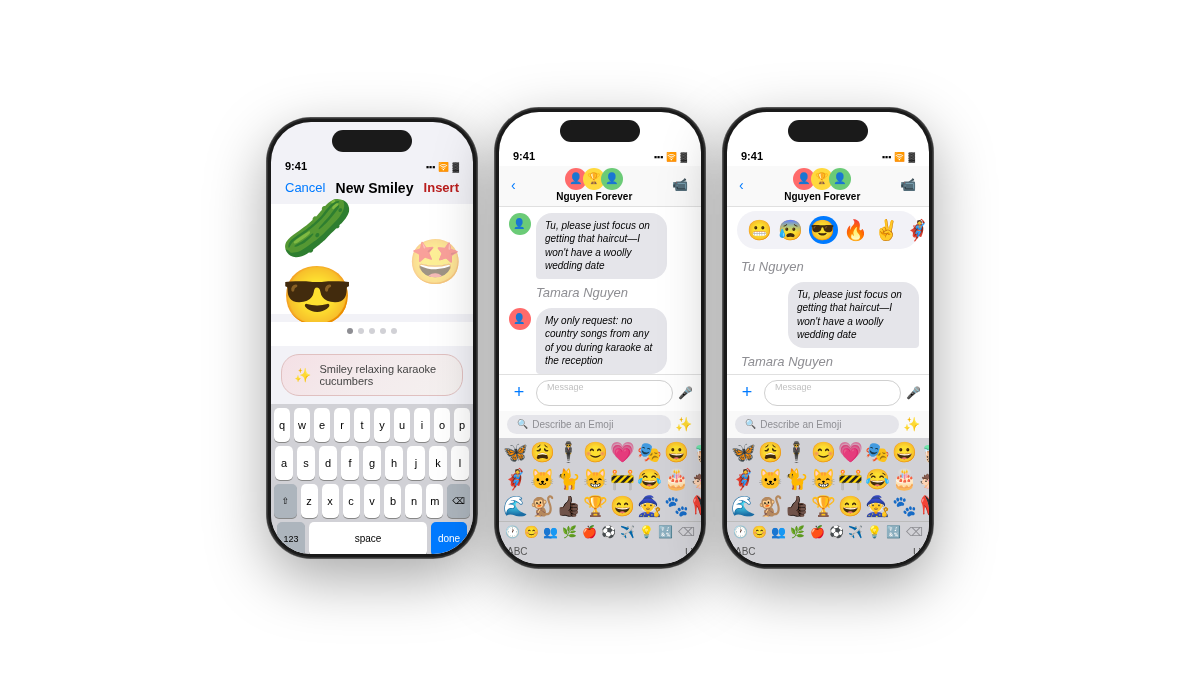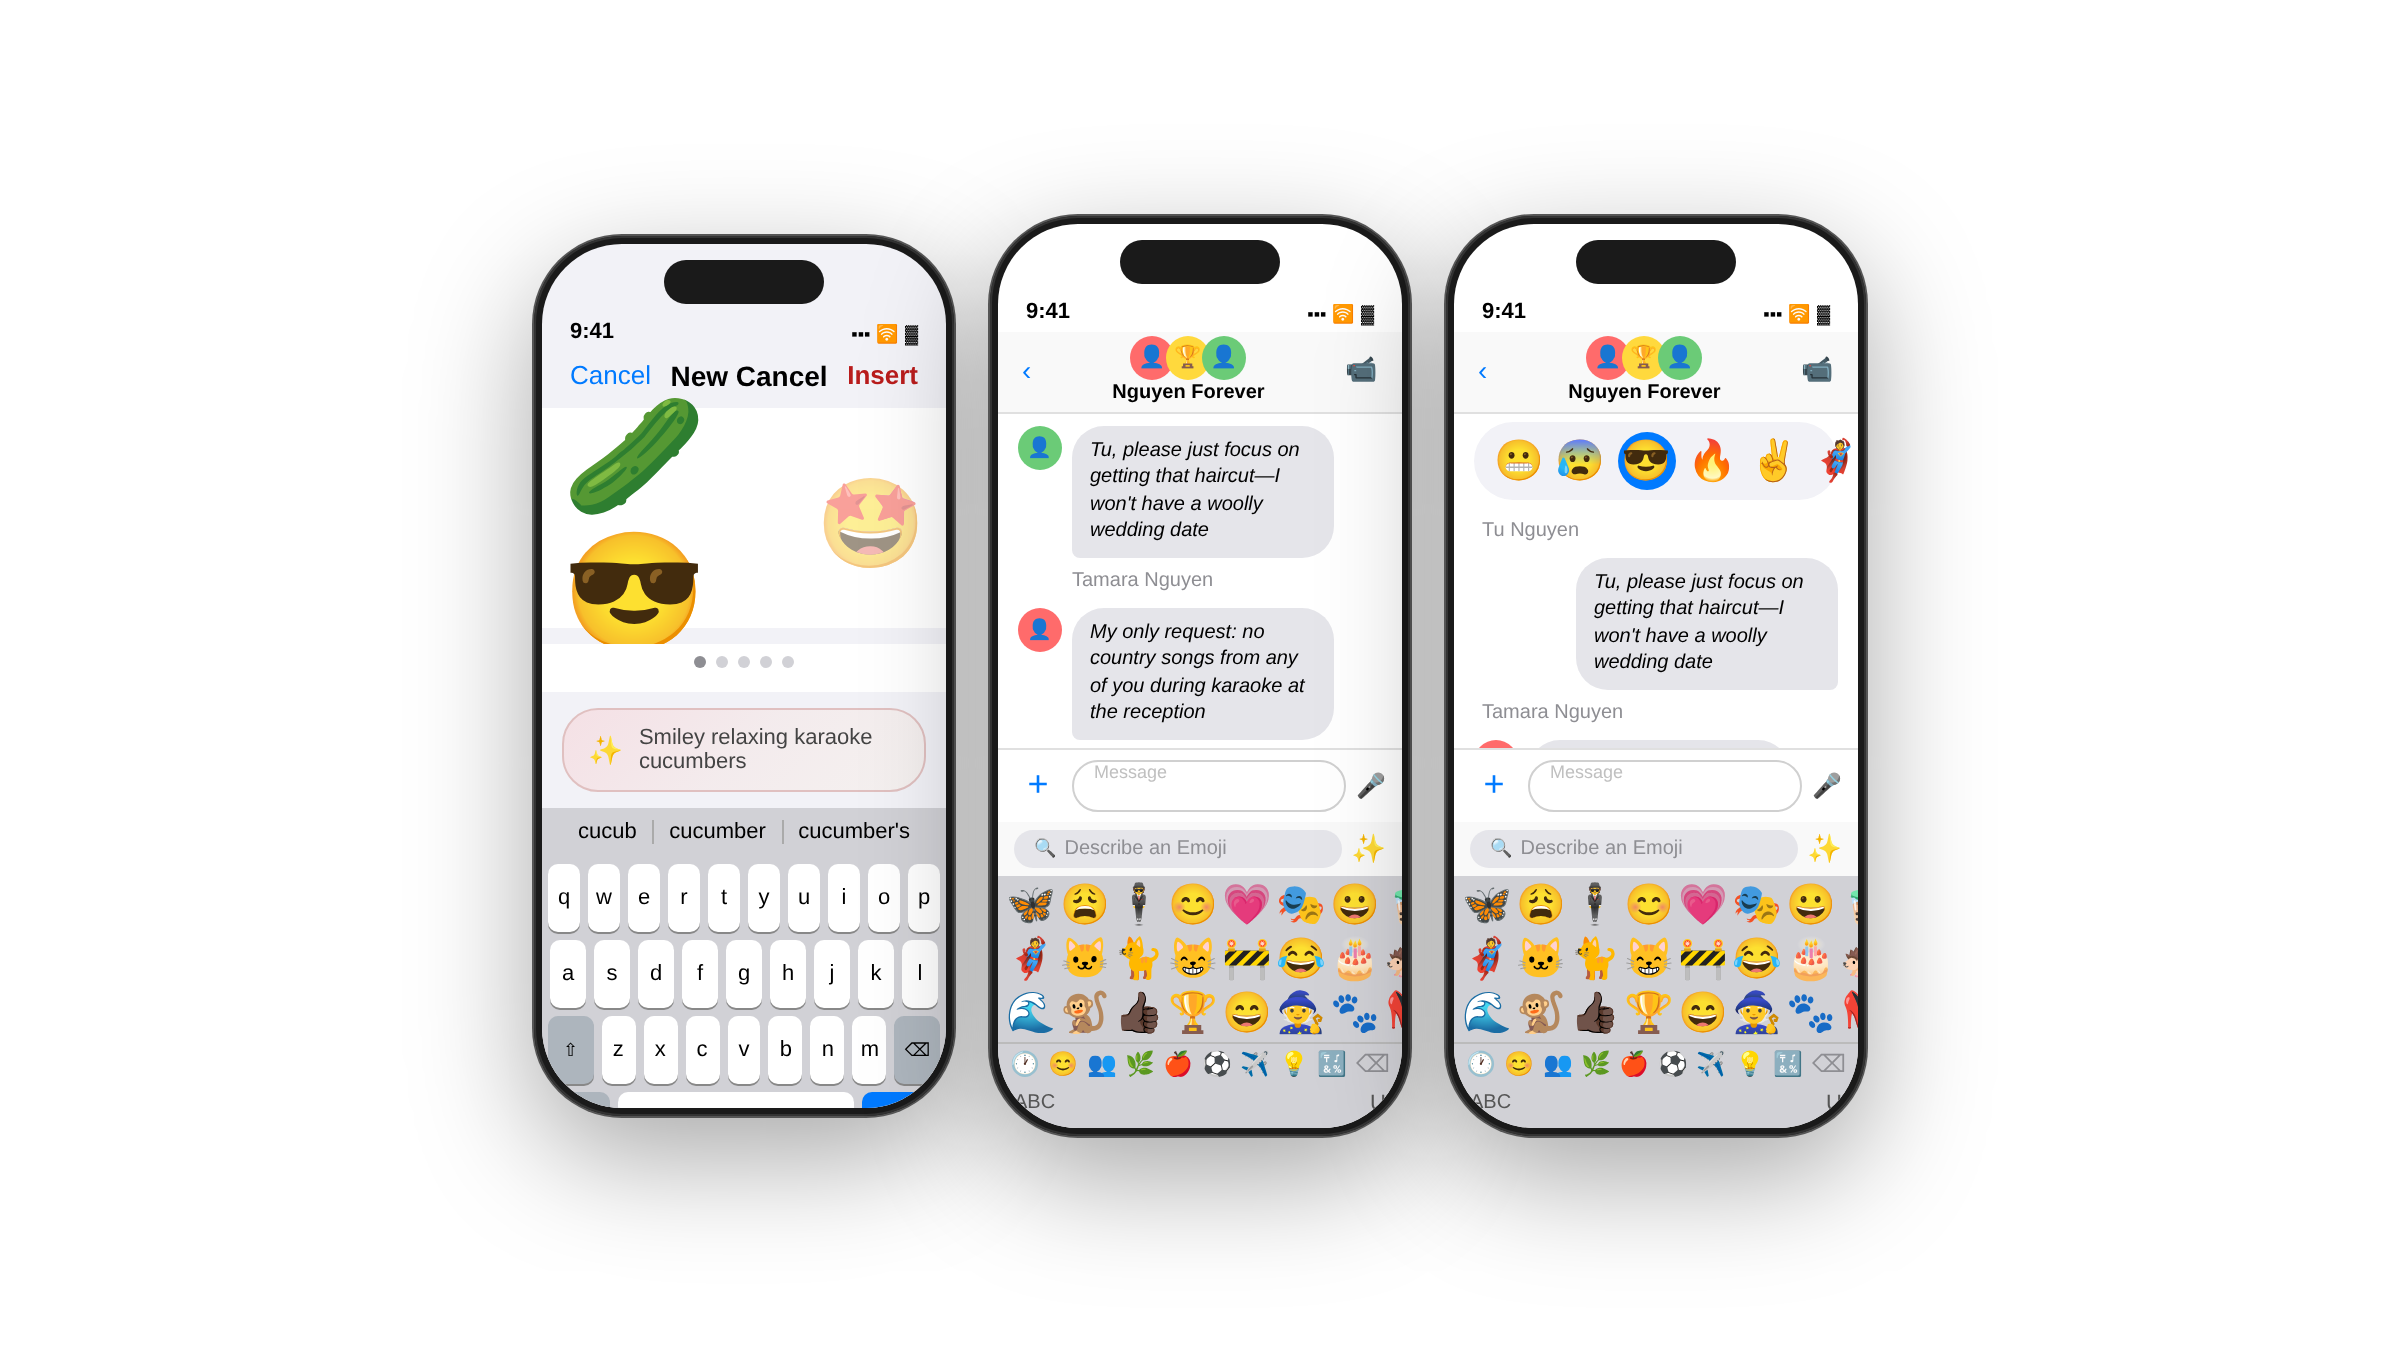--- a/index.html
+++ b/index.html
@@ -213,21 +213,21 @@
     .msg-avatar { width: 22px; height: 22px; border-radius: 50%; flex-shrink: 0; display: flex; align-items: center; justify-content: center; font-size: 10px; }
     .msg-bubble {
       max-width: 72%;
       padding: 6px 9px;
       border-radius: 16px;
       font-size: 10px;
       line-height: 1.35;
       font-style: italic;
     }
     .msg-bubble.incoming { background: #e5e5ea; color: #000; border-bottom-left-radius: 4px; }
-    .msg-sender { font-size: 10px; color: #8e8e93; margin-bottom: 2px; margin-left: 27px; }
+    .msg-sender { font-size: 13px; color: #8e8e93; margin-bottom: 2px; margin-left: 27px; font-style: italic; }
 
     .message-input-row {
       display: flex;
       align-items: center;
       gap: 5px;
       padding: 5px 8px;
       border-top: 0.5px solid #e0e0e0;
       background: #fff;
     }
     .plus-btn { font-size: 18px; color: #007aff; width: 24px; text-align: center; }
@@ -338,21 +338,21 @@
           <span class="time">9:41</span>
           <div class="icons">
             <span>▪▪▪</span>
             <span>🛜</span>
             <span>▓</span>
           </div>
         </div>
 
         <div class="nav-bar-emoji">
           <span class="nav-cancel">Cancel</span>
-          <span class="nav-title">New Cancel</span>
+          <span class="nav-title">New Smiley</span>
           <span class="nav-insert">Insert</span>
         </div>
 
         <div class="emoji-preview-area">
           <span class="emoji-main">🥒😎</span>
           <span class="emoji-alt">🤩</span>
         </div>
 
         <div class="dot-indicators">
           <div class="dot active"></div>
@@ -360,27 +360,20 @@
           <div class="dot"></div>
           <div class="dot"></div>
           <div class="dot"></div>
         </div>
 
         <div class="prompt-bar">
           <span class="prompt-icon">✨</span>
           <span>Smiley relaxing karaoke cucumbers</span>
         </div>
 
-        <div class="autocomplete-row">
-          <span>cucub</span>
-          <div class="autocomplete-divider"></div>
-          <span>cucumber</span>
-          <div class="autocomplete-divider"></div>
-          <span>cucumber's</span>
-        </div>
 
         <div class="keyboard">
           <div class="kb-row">
             <div class="kb-key">q</div>
             <div class="kb-key">w</div>
             <div class="kb-key">e</div>
             <div class="kb-key">r</div>
             <div class="kb-key">t</div>
             <div class="kb-key">y</div>
             <div class="kb-key">u</div>

